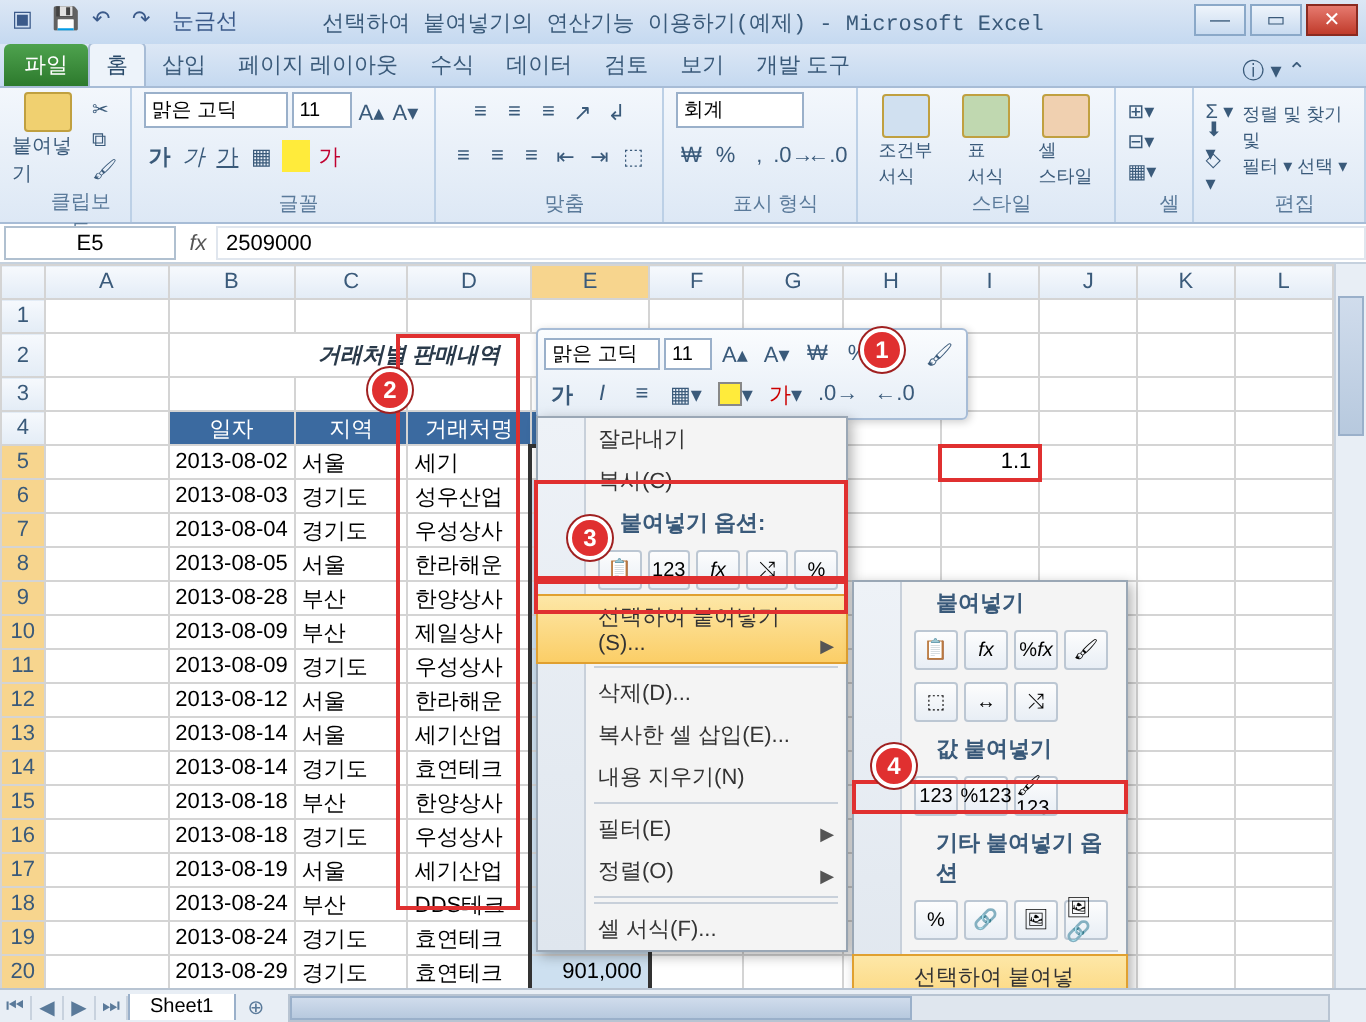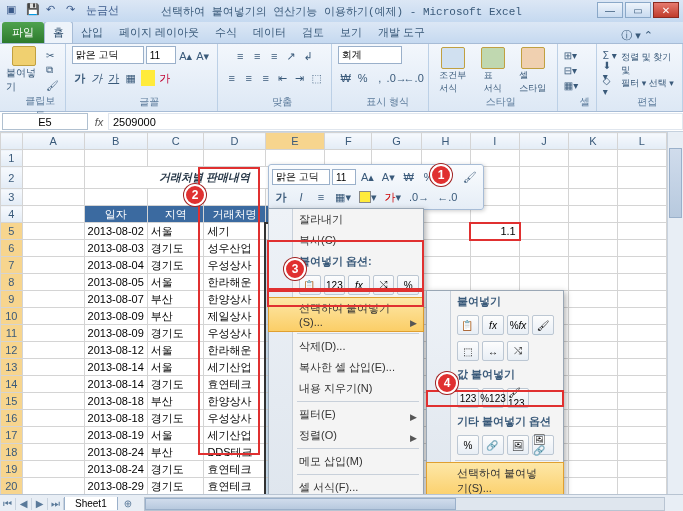--- a/index.html
+++ b/index.html
@@ -65,21 +65,21 @@
 
 
 .ctx { position: absolute; background: #f4f4f4; border: 1px solid #9aa7b5; box-shadow: 2px 2px 6px rgba(0,0,0,.3); font-size: 11px; }
 .ctx .iconcol { position: absolute; left: 0; top: 0; bottom: 0; width: 24px; background: linear-gradient(#eef2f7,#dfe6ee); border-right: 1px solid #c8d0da; }
 .ctx-item { position: relative; padding: 3px 18px 3px 30px; color: #333; display: flex; align-items: flex-end; }
 .ctx-item .arw { position: absolute; right: 6px; font-size: 9px; color: #555; }
 .ctx-item.hl { background: linear-gradient(#fde7a7,#fbce67); border: 1px solid #e0a030; margin: -1px; }
 .ctx-sep { height: 1px; background: #c8d0da; margin: 2px 4px 2px 28px; }
 .ctx-icons-row { display: flex; gap: 3px; padding: 3px 4px 3px 30px; position: relative; }
 .ctx-icons-row .ico { width: 22px; height: 20px; border: 1px solid #bcc7d3; background: linear-gradient(#fdfdfd,#e8eef5); border-radius: 2px; display: flex; align-items: center; justify-content: center; font-size: 10px; }
-.ctx-head { padding: 3px 8px 3px 30px; font-weight: bold; color: #3a5a7a; position: relative; }
+.ctx-head { padding: 3px 8px 3px 30px; font-weight: bold; color: #3a5a7a; position: relative; margin-left: 11px; }
 .mini-toolbar { position: absolute; background: linear-gradient(#fafcfe,#e5edf6); border: 1px solid #a7bcd6; border-radius: 3px; padding: 3px; box-shadow: 1px 1px 4px rgba(0,0,0,.2); }
 .mini-toolbar .row { display: flex; gap: 2px; align-items: center; }
 .mini-toolbar .row + .row { margin-top: 2px; }
 .mini-toolbar .mbtn { height: 18px; min-width: 18px; border: 1px solid transparent; display: inline-flex; align-items: center; justify-content: center; font-size: 11px; color: #3a5a7a; padding: 0 2px; }
 .mini-toolbar input { height: 16px; border: 1px solid #9ab0ca; font-size: 10px; padding: 0 3px; }
 
 
 .callout { position: absolute; width: 22px; height: 22px; border-radius: 50%; background: #e03030; color: #fff; font-weight: bold; display: flex; align-items: center; justify-content: center; border: 2px solid #fff; box-shadow: 0 0 0 1px #a02020; font-size: 12px; z-index: 50; }
 .red-rect { position: absolute; border: 2px solid #e03030; pointer-events: none; z-index: 40; }
 
@@ -412,21 +412,21 @@
           <td></td>
           <td></td>
           <td></td>
           <td></td>
           <td></td>
           <td></td>
         </tr>
         <tr>
           <td class="rowhdr sel">9</td>
           <td></td>
-          <td>2013-08-07</td>
+          <td>2013-08-28</td>
           <td>부산</td>
           <td>한양상사</td>
           <td class="num sel-range sel-border-l sel-border-r">2,451,000</td>
           <td></td>
           <td></td>
           <td></td>
           <td></td>
           <td></td>
           <td></td>
           <td></td>
@@ -686,23 +686,20 @@
     <div class="ctx-sep"></div>
     <div class="ctx-item">
         <span>필터(E)</span>
         <span class="arw">▶</span>
       </div>
     <div class="ctx-item">
         <span>정렬(O)</span>
         <span class="arw">▶</span>
       </div>
     <div class="ctx-sep"></div>
-    <div class="ctx-item">
-        <span>메모 삽입(M)</span>
-      </div>
     <div class="ctx-sep"></div>
     <div class="ctx-item">
         <span>셀 서식(F)...</span>
       </div>
 
   </div>
 
   <div class="ctx" style="left:426px; top:158px; width:138px;">
     <div class="iconcol"></div>
     <div class="ctx-head">붙여넣기</div>

